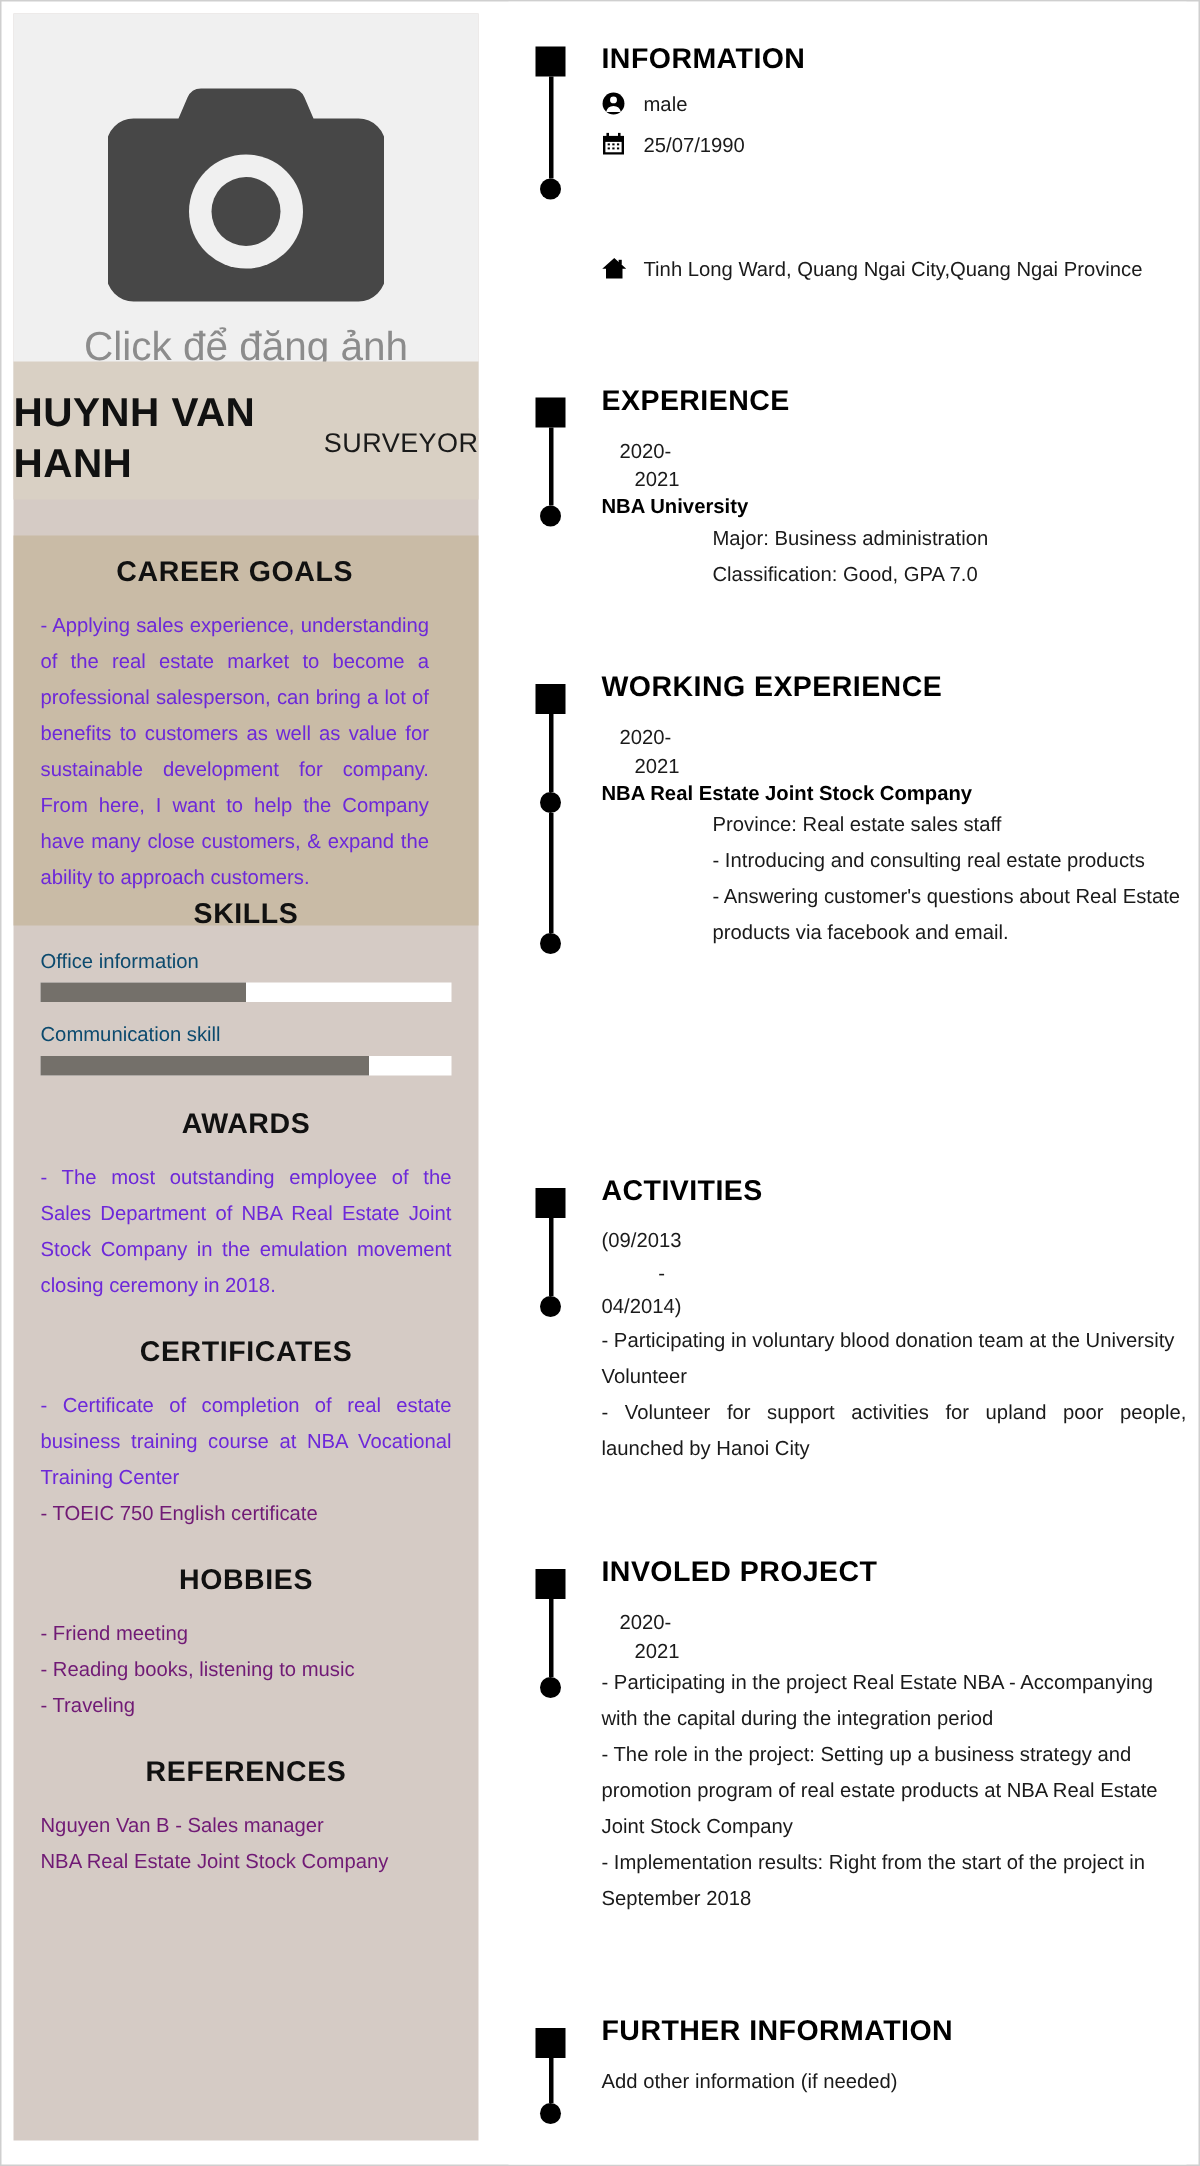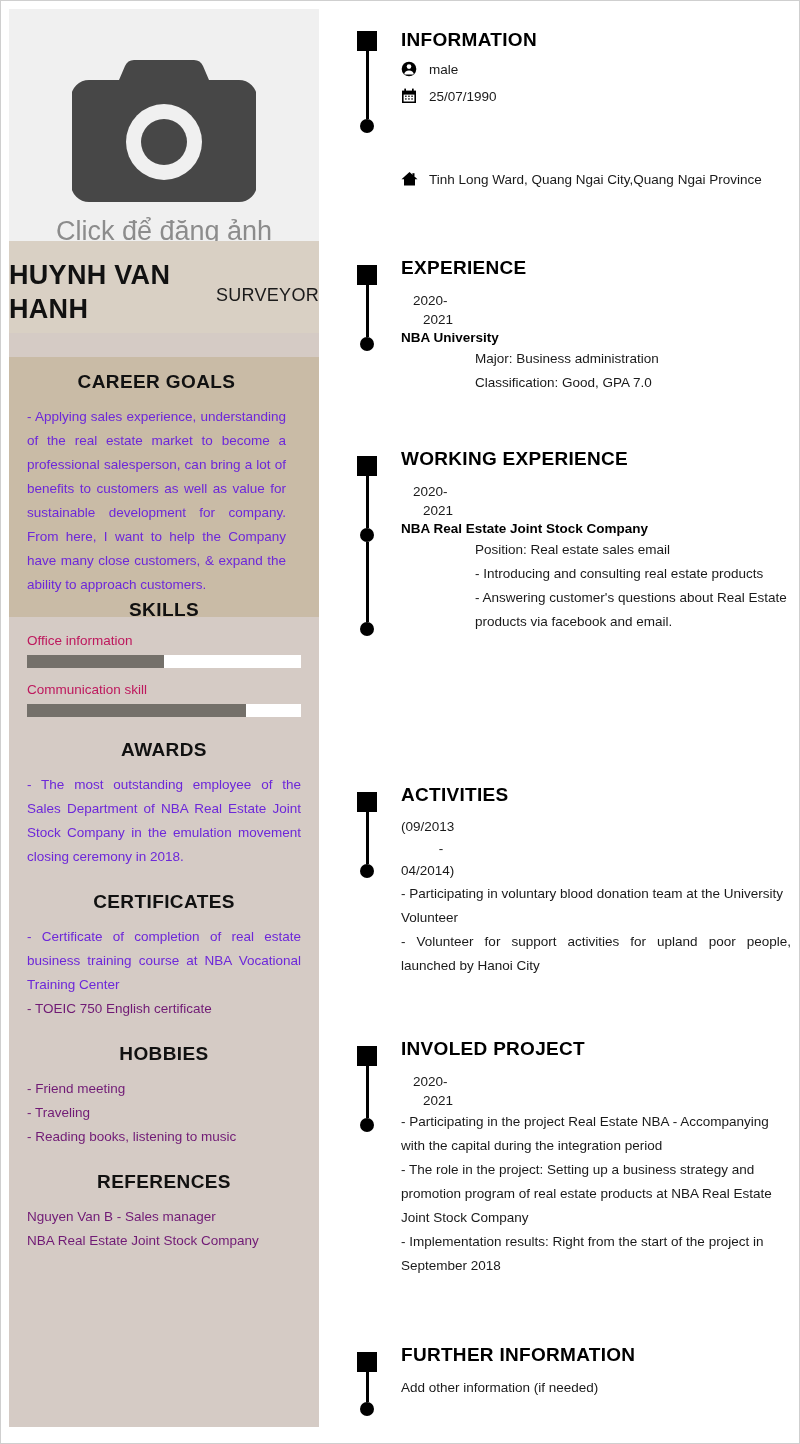--- a/index.html
+++ b/index.html
@@ -97,21 +97,21 @@
   .lower-block {
     position: absolute;
     left: 0;
     top: 572px;
     width: 310px;
     padding: 18px 18px 10px 18px;
   }
   .sb-sec { margin-bottom: 22px; }
   .skill-label {
     font-size: 13.5px;
-    color: #be185d;
+    color: #0c4a6e;
     margin-bottom: 7px;
   }
   .bar-track {
     width: 100%;
     height: 13px;
     background: #ffffff;
     margin-bottom: 14px;
   }
   .bar-fill {
     height: 13px;
@@ -263,22 +263,22 @@
 
       <div class="sb-sec">
         <div class="sb-title">CERTIFICATES</div>
         <div class="justify-text">- Certificate of completion of real estate business training course at NBA Vocational Training Center</div>
         <div class="plain-line">- TOEIC 750 English certificate</div>
       </div>
 
       <div class="sb-sec">
         <div class="sb-title">HOBBIES</div>
         <div class="plain-line">- Friend meeting</div>
+        <div class="plain-line">- Reading books, listening to music</div>
         <div class="plain-line">- Traveling</div>
-        <div class="plain-line">- Reading books, listening to music</div>
       </div>
 
       <div class="sb-sec">
         <div class="sb-title">REFERENCES</div>
         <div class="plain-line">Nguyen Van B - Sales manager</div>
         <div class="plain-line">NBA Real Estate Joint Stock Company</div>
       </div>
 
     </div>
   </div>
@@ -355,21 +355,21 @@
         <div class="tl-dot"></div>
         <div class="tl-line" style="height:80px;"></div>
         <div class="tl-dot"></div>
       </div>
       <div class="sec-title">WORKING EXPERIENCE</div>
       <div class="date-range" style="margin-top:12px;">
         <div>2020-</div>
         <div class="dr2">2021</div>
       </div>
       <div class="org">NBA Real Estate Joint Stock Company</div>
-      <div class="body-indent">Position: Real estate sales email</div>
+      <div class="body-indent">Province: Real estate sales staff</div>
       <div class="body-indent">- Introducing and consulting real estate products</div>
       <div class="body-indent">- Answering customer's questions about Real Estate products via facebook and email.</div>
     </div>
 
     <div class="sec" style="height:248px;">
       <div class="timeline" style="top:8px;">
         <div class="tl-square"></div>
         <div class="tl-line" style="height:52px;"></div>
         <div class="tl-dot"></div>
       </div>

